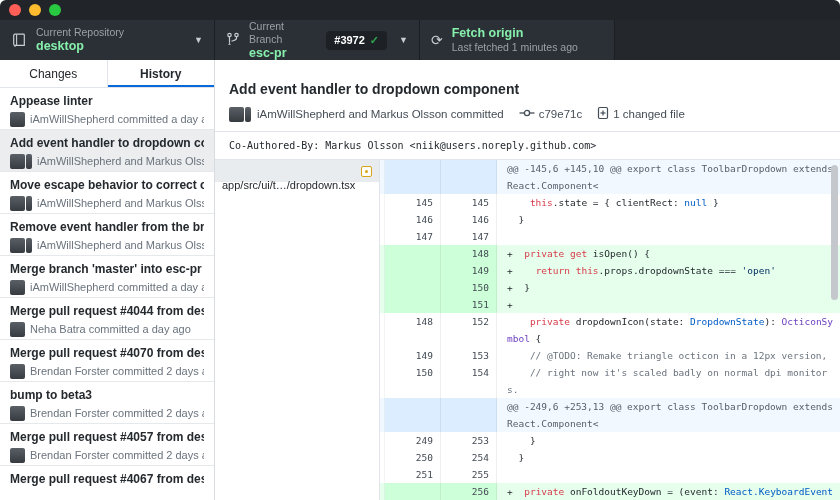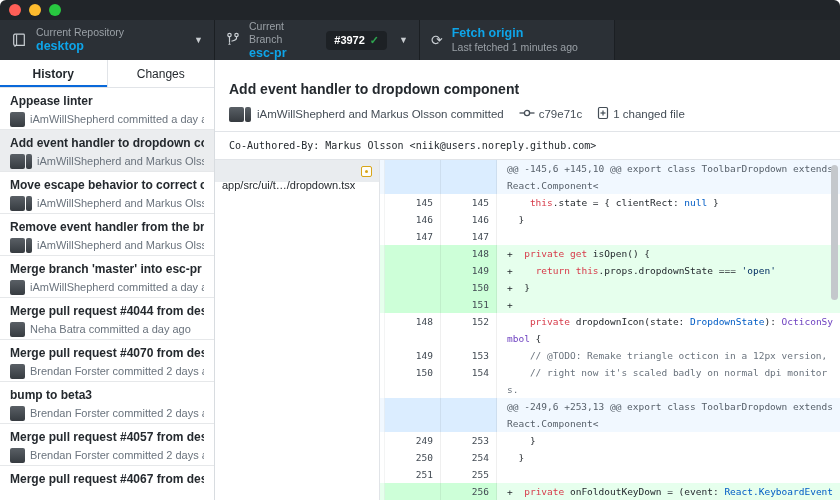--- a/index.html
+++ b/index.html
@@ -16,21 +16,21 @@
   
   .toolbar{height:40px;flex:none;display:flex;background:#2b3036;color:#fff;}
   .tb-section{display:flex;align-items:center;padding:0 11px;border-right:1px solid #1b1f23;height:100%;cursor:pointer;}
   .tb-repo{width:215px;}
   .tb-branch{width:205px;}
   .tb-fetch{width:195px;}
   .tb-rest{flex:1;background:#24282c;}
   .tb-icon{flex:none;margin-right:9px;display:flex;align-items:center;}
   .tb-text{min-width:0;}
   .tb-label{font-size:10.5px;color:#9aa0a6;line-height:13px;}
-  .tb-value{font-size:12.5px;font-weight:bold;color:#0ea5e9;line-height:15px;}
+  .tb-value{font-size:12.5px;font-weight:bold;color:#86efac;line-height:15px;}
   .chev{color:#c8ccd0;font-size:9px;margin-left:auto;flex:none;}
   .pr-badge{background:#1d2125;border-radius:4px;padding:3px 8px;margin-left:10px;font-size:11px;
     font-weight:bold;display:flex;align-items:center;gap:5px;flex:none;}
   .pr-badge .chk{color:#2ea44f;font-size:11px;}
   .sync-glyph{font-size:14px;color:#c9ced3;line-height:14px;}
 
   
   .body{flex:1;display:flex;min-height:0;}
   .sidebar{width:215px;flex:none;border-right:1px solid #d8dce0;display:flex;flex-direction:column;background:#fff;}
   .tabs{display:flex;height:28px;flex:none;border-bottom:1px solid #e1e4e8;}
@@ -138,22 +138,22 @@
         <div class="tb-value">Fetch origin</div>
         <div class="tb-label">Last fetched 1 minutes ago</div>
       </div>
     </div>
     <div class="tb-rest"></div>
   </div>
 
   <div class="body">
     <aside class="sidebar">
       <div class="tabs" id="tabs">
+          <div class="tab">Changes</div>
           <div class="tab active">History</div>
-          <div class="tab">Changes</div>
         </div>
       <div class="commit-list" id="commit-list">
           <div class="commit">
             <div class="ct">Appease linter</div>
             <div class="cm">
               <span class="avwrap">
                 <span class="av"></span>
               </span>
               <span>iAmWillShepherd committed a day ago</span>
             </div>

